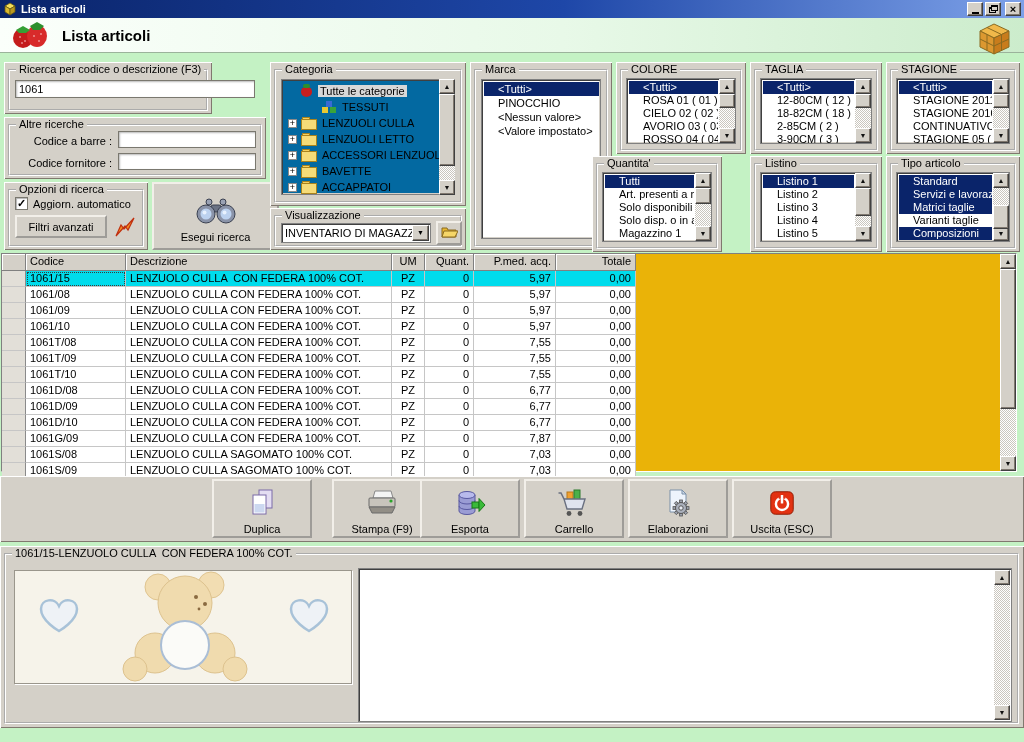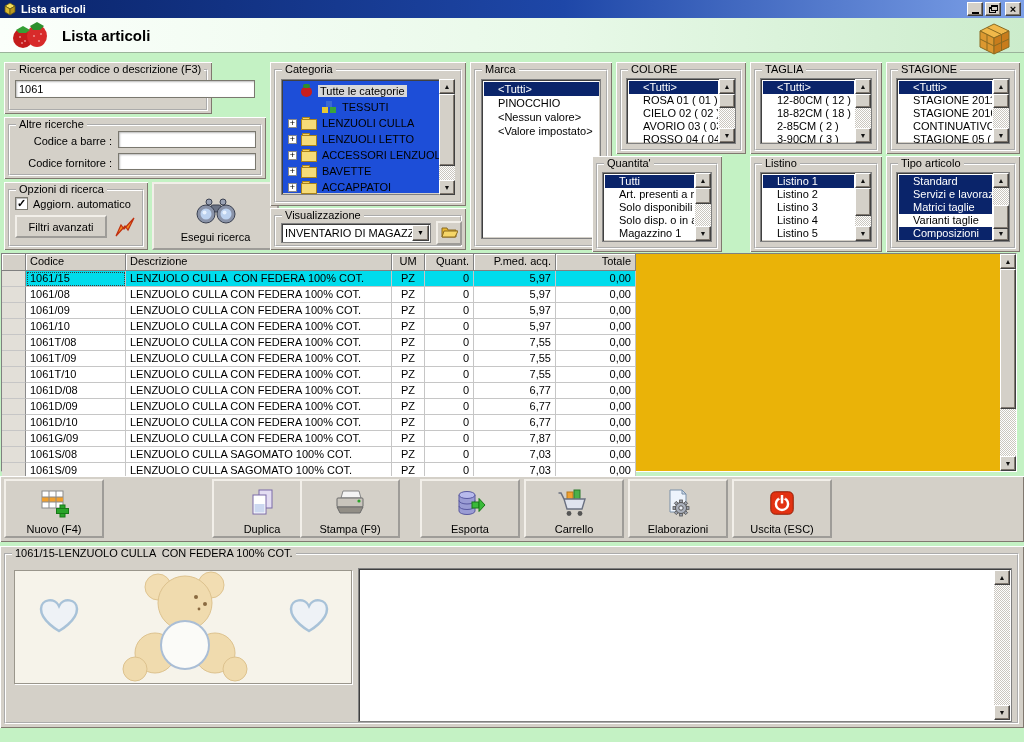--- a/index.html
+++ b/index.html
@@ -58,21 +58,21 @@
                   linear-gradient(45deg,#fff 25%,#cac6be 25%,#cac6be 75%,#fff 75%);
  background-size:2px 2px;background-position:0 0,1px 1px}
 .vsb .sbtn{position:absolute;left:0;width:16px;height:15px;background:#d4d0c8;
  border:1px solid;border-color:#fff #404040 #404040 #fff;box-shadow:inset -1px -1px 0 #80786f;
  text-align:center;font-size:7px;line-height:13px;color:#111}
 .vsb .sbtn.up{top:0}.vsb .sbtn.dn{bottom:0}
 .vsb .thumb{position:absolute;left:0;width:16px;background:#d4d0c8;
  border:1px solid;border-color:#fff #404040 #404040 #fff;box-shadow:inset -1px -1px 0 #80786f}
 
 
-.tree{position:absolute;background:#1d4ed8;border:1px solid #808080;
+.tree{position:absolute;background:#0369a1;border:1px solid #808080;
  box-shadow:inset 1px 1px 0 #404040,inset -1px -1px 0 #d4d0c8;overflow:hidden;padding:3px 2px}
 .trowi{display:flex;align-items:center;height:16px;gap:4px;padding-left:2px;white-space:nowrap}
 .trowi.indent{padding-left:24px}
 .trowi.haspl{padding-left:4px}
 .plusbox{flex:none;width:9px;height:9px;border:1px solid #8a8a8a;background:#fff;
  font-size:9px;line-height:7px;text-align:center;visibility:hidden}
 .plusbox.show{visibility:visible}
 .plusbox.show::before{content:"+"}
 .tree-ic{flex:none;width:15px;height:14px;position:relative}
 .tree-ic.tree-icon-strawberry::before{content:"";position:absolute;left:2px;top:3px;width:11px;height:10px;
@@ -571,46 +571,31 @@
       </div>
     </div>
   <div class="vsb" style="right:0;top:0;bottom:0;width:16px">
     <span class="sbtn up">▲</span>
     <span class="sbtn dn">▼</span>
     <span class="thumb" style="top:15px;height:140px"></span>
   </div>
 </div>
 
 <div class="toolbar">
-  <button class="btn3d tbtn" style="left:4px">
-    <span class="ticon">
-      <svg width="32" height="30" viewBox="0 0 32 30">
-        <rect x="4" y="3" width="21" height="17" fill="#fff" stroke="#8a8a8a"></rect>
-        <rect x="4" y="9" width="21" height="5" fill="#f0a030"></rect>
-        <line x1="11" y1="3" x2="11" y2="20" stroke="#8a8a8a"></line>
-          <line x1="18" y1="3" x2="18" y2="20" stroke="#8a8a8a"></line>
-        <line x1="4" y1="9" x2="25" y2="9" stroke="#8a8a8a"></line>
-          <line x1="4" y1="14" x2="25" y2="14" stroke="#8a8a8a"></line>
-        <rect x="22" y="17" width="5" height="12" fill="#2aa52a" stroke="#187818"></rect>
-        <rect x="18.5" y="20.5" width="12" height="5" fill="#2aa52a" stroke="#187818"></rect>
-      </svg>
-    </span>
-    <span class="tlab">Nuovo (F4)</span>
-  </button>
   <button class="btn3d tbtn" style="left:212px">
     <span class="ticon">
       <svg width="32" height="30" viewBox="0 0 32 30">
         <rect x="13" y="2" width="13" height="18" fill="#e4ddf2" stroke="#7a6aa8"></rect>
         <rect x="7" y="7" width="13" height="19" fill="#fff" stroke="#7a6aa8"></rect>
         <rect x="8.5" y="16" width="10" height="8.5" fill="#ccd8f0"></rect>
       </svg>
     </span>
     <span class="tlab">Duplica</span>
   </button>
-  <button class="btn3d tbtn" style="left:300px">
+  <button class="btn3d tbtn" style="left:332px">
     <span class="ticon">
       <svg width="34" height="30" viewBox="0 0 34 30">
         <polygon points="10,3 26,3 28,10 8,10" fill="#f4f4f4" stroke="#888"></polygon>
         <rect x="4" y="10" width="26" height="9" rx="1" fill="#c8c4bc" stroke="#6a6a6a"></rect>
         <polygon points="4,19 30,19 27,25 7,25" fill="#928e86" stroke="#6a6a6a"></polygon>
         <circle cx="26" cy="13" r="1.6" fill="#2aa52a"></circle>
       </svg>
     </span>
     <span class="tlab">Stampa (F9)</span>
   </button>

